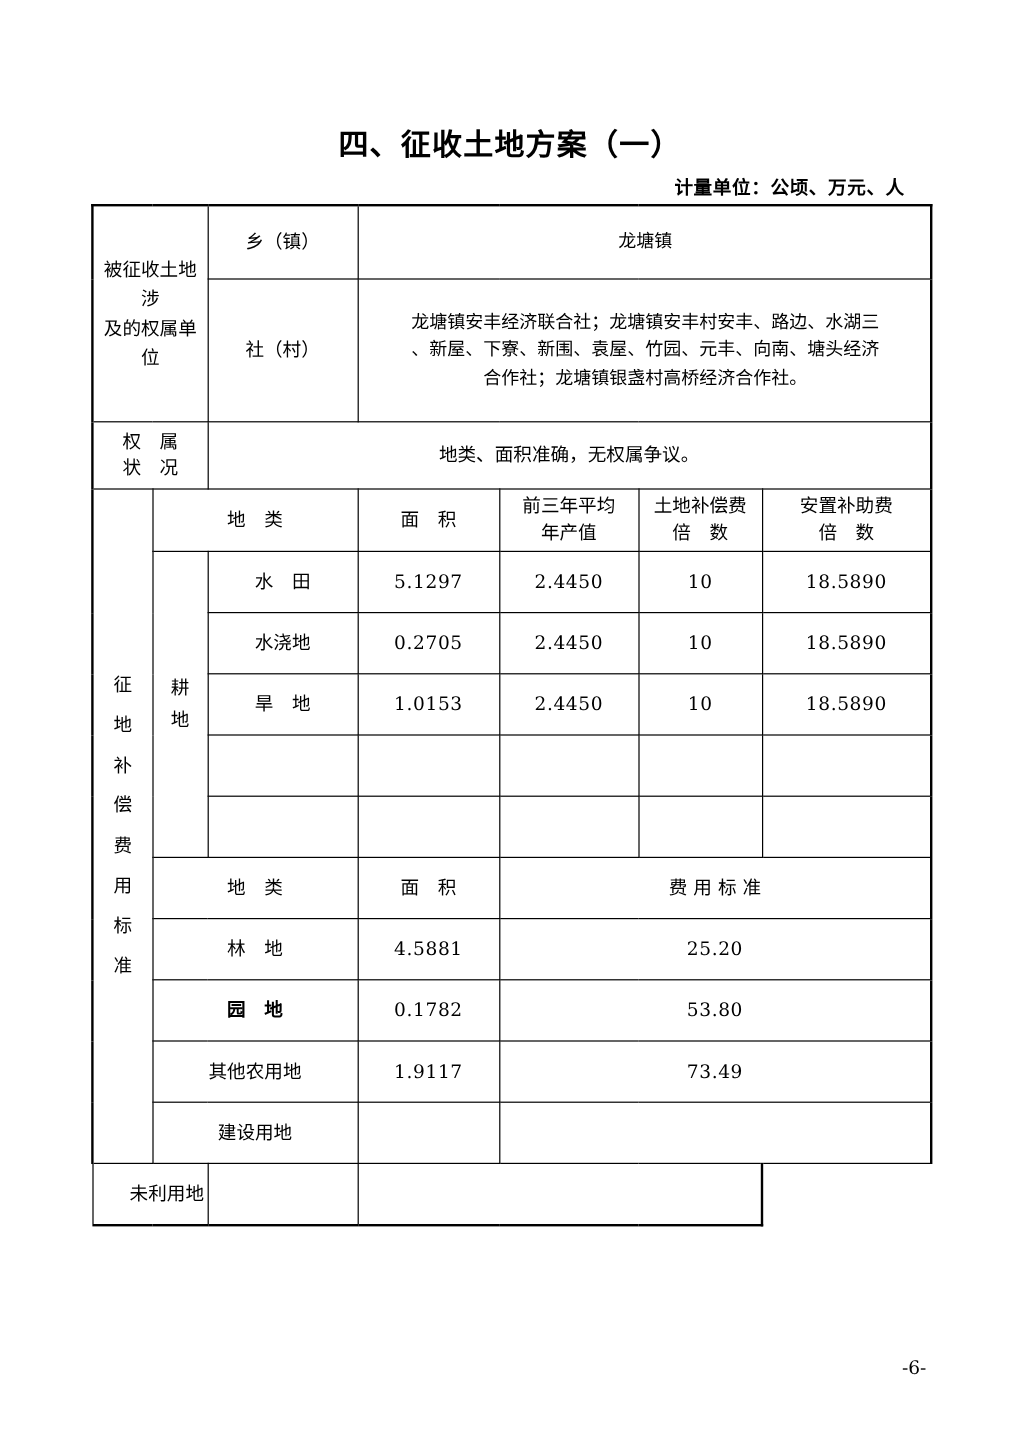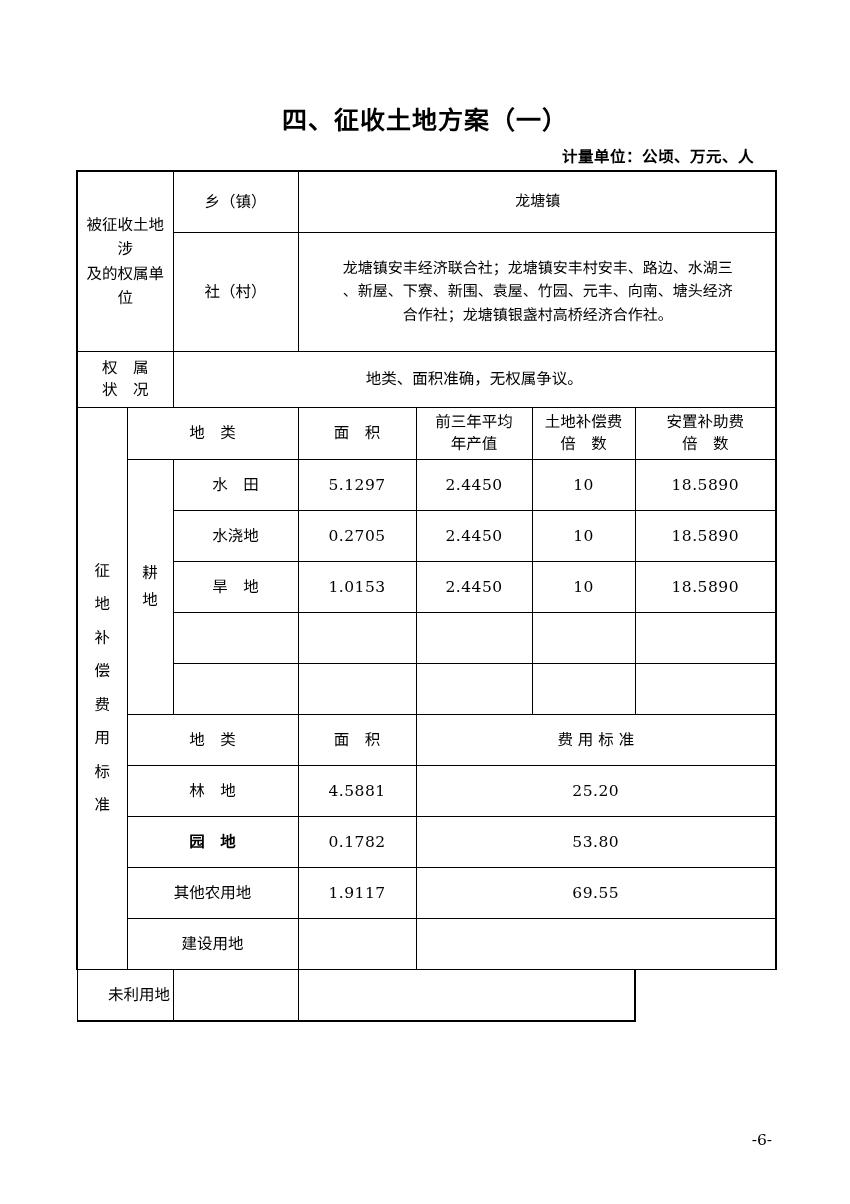--- a/index.html
+++ b/index.html
@@ -263,21 +263,21 @@
           <td class="num outer-right" colspan="3">25.20</td>
         </tr>
         <tr>
           <td colspan="2" style="height:50px;font-weight:bold;">园　地</td>
           <td class="num">0.1782</td>
           <td class="num outer-right" colspan="3">53.80</td>
         </tr>
         <tr>
           <td colspan="2" style="height:50px;">其他农用地</td>
           <td class="num">1.9117</td>
-          <td class="num outer-right" colspan="3">69.55</td>
+          <td class="num outer-right" colspan="3">73.49</td>
         </tr>
         <tr>
           <td colspan="2" style="height:50px;">建设用地</td>
           <td class="num"></td>
           <td class="num outer-right" colspan="3"></td>
         </tr>
         <tr>
           <td class="outer-bottom" colspan="2" style="height:50px;padding-left:28px;">未利用地</td>
           <td class="num outer-bottom"></td>
           <td class="num outer-bottom outer-right" colspan="3"></td>

